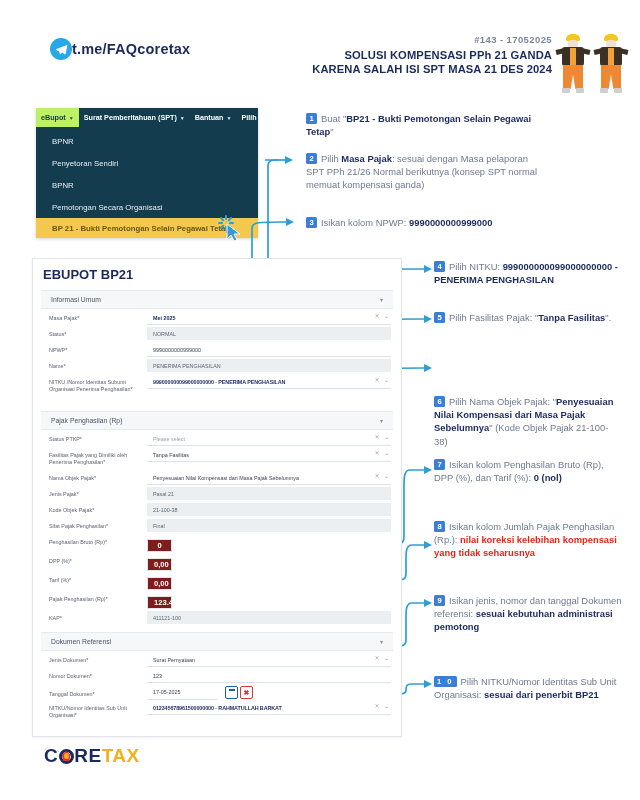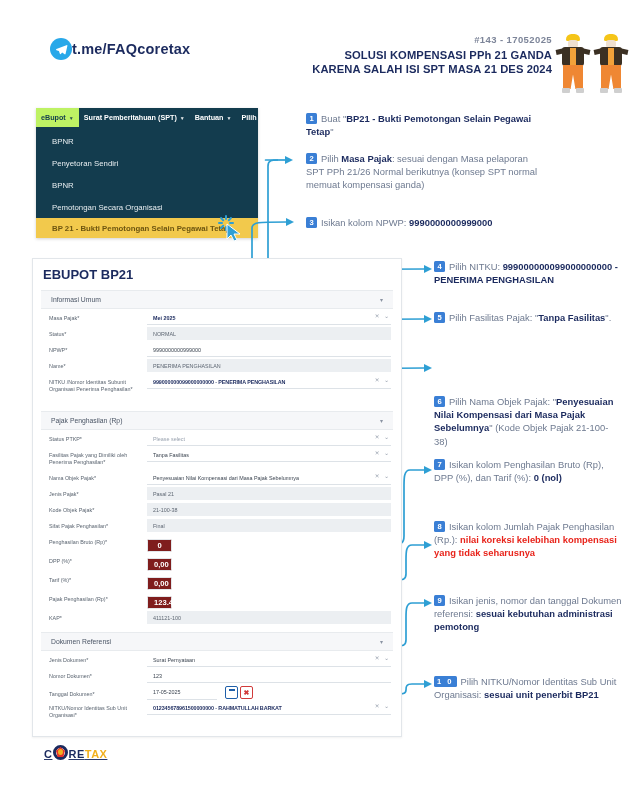--- a/index.html
+++ b/index.html
@@ -73,21 +73,21 @@
   .num{display:inline-block;background:#3a7fd5;color:#fff;font-size:7.6px;font-weight:bold;
        width:11px;height:11px;line-height:11px;text-align:center;border-radius:1.5px;
        vertical-align:1.5px;margin-right:4px;}
   .num.wide{width:auto;padding:0 3px;letter-spacing:2px;}
 
   
   .lines{position:absolute;left:0;top:0;width:640px;height:800px;pointer-events:none;}
 
   
   .footer{position:absolute;left:44px;top:745px;display:flex;align-items:center;}
-  .ct{font-size:11px;font-weight:bold;letter-spacing:.5px;text-decoration:underline;}
+  .ct{font-size:19px;font-weight:bold;letter-spacing:.5px;}
   .ct .c1{color:#1b2a5e;}
   .ct .c2{color:#f2b01e;}
   .ct-o{display:inline-block;position:relative;width:15px;height:15px;vertical-align:-2px;margin:0 .5px;}
   .ct-o .ring{position:absolute;inset:0;border:3px solid #1b2a5e;border-radius:50%;}
   .ct-o .dot{position:absolute;left:3px;top:2px;width:9px;height:10px;background:#e2332a;clip-path:polygon(50% 0,100% 38%,82% 100%,18% 100%,0 38%);}
   .ct-o .dot2{position:absolute;left:5px;top:4px;width:5px;height:6px;background:#f2b01e;border-radius:50%;}
 </style>
 </head>
 <body>
 
@@ -424,20 +424,20 @@
 <div class="ann" style="left:434px;top:458px;width:190px;">
   <span class="num">7</span><span>Isikan kolom Penghasilan Bruto (Rp), DPP (%), dan Tarif (%): <b>0 (nol)</b></span>
 </div>
 <div class="ann" style="left:434px;top:520px;width:196px;">
   <span class="num">8</span><span>Isikan kolom Jumlah Pajak Penghasilan (Rp.): <span class="red">nilai koreksi kelebihan kompensasi yang tidak seharusnya</span></span>
 </div>
 <div class="ann" style="left:434px;top:594px;width:190px;">
   <span class="num">9</span><span>Isikan jenis, nomor dan tanggal Dokumen referensi: <b>sesuai kebutuhan administrasi pemotong</b></span>
 </div>
 <div class="ann" style="left:434px;top:675px;width:196px;">
-  <span class="num wide">1 0</span><span>Pilih NITKU/Nomor Identitas Sub Unit Organisasi: <b>sesuai unit penerbit BP21</b></span>
+  <span class="num wide">1 0</span><span>Pilih NITKU/Nomor Identitas Sub Unit Organisasi: <b>sesuai dari penerbit BP21</b></span>
 </div>
 
 <div class="footer">
   <span class="ct">
     <span class="c1">C</span><span class="ct-o"><span class="ring"></span><span class="dot"></span><span class="dot2"></span></span><span class="c1">RE</span><span class="c2">TAX</span>
   </span>
 </div>
 
 </body></html>

